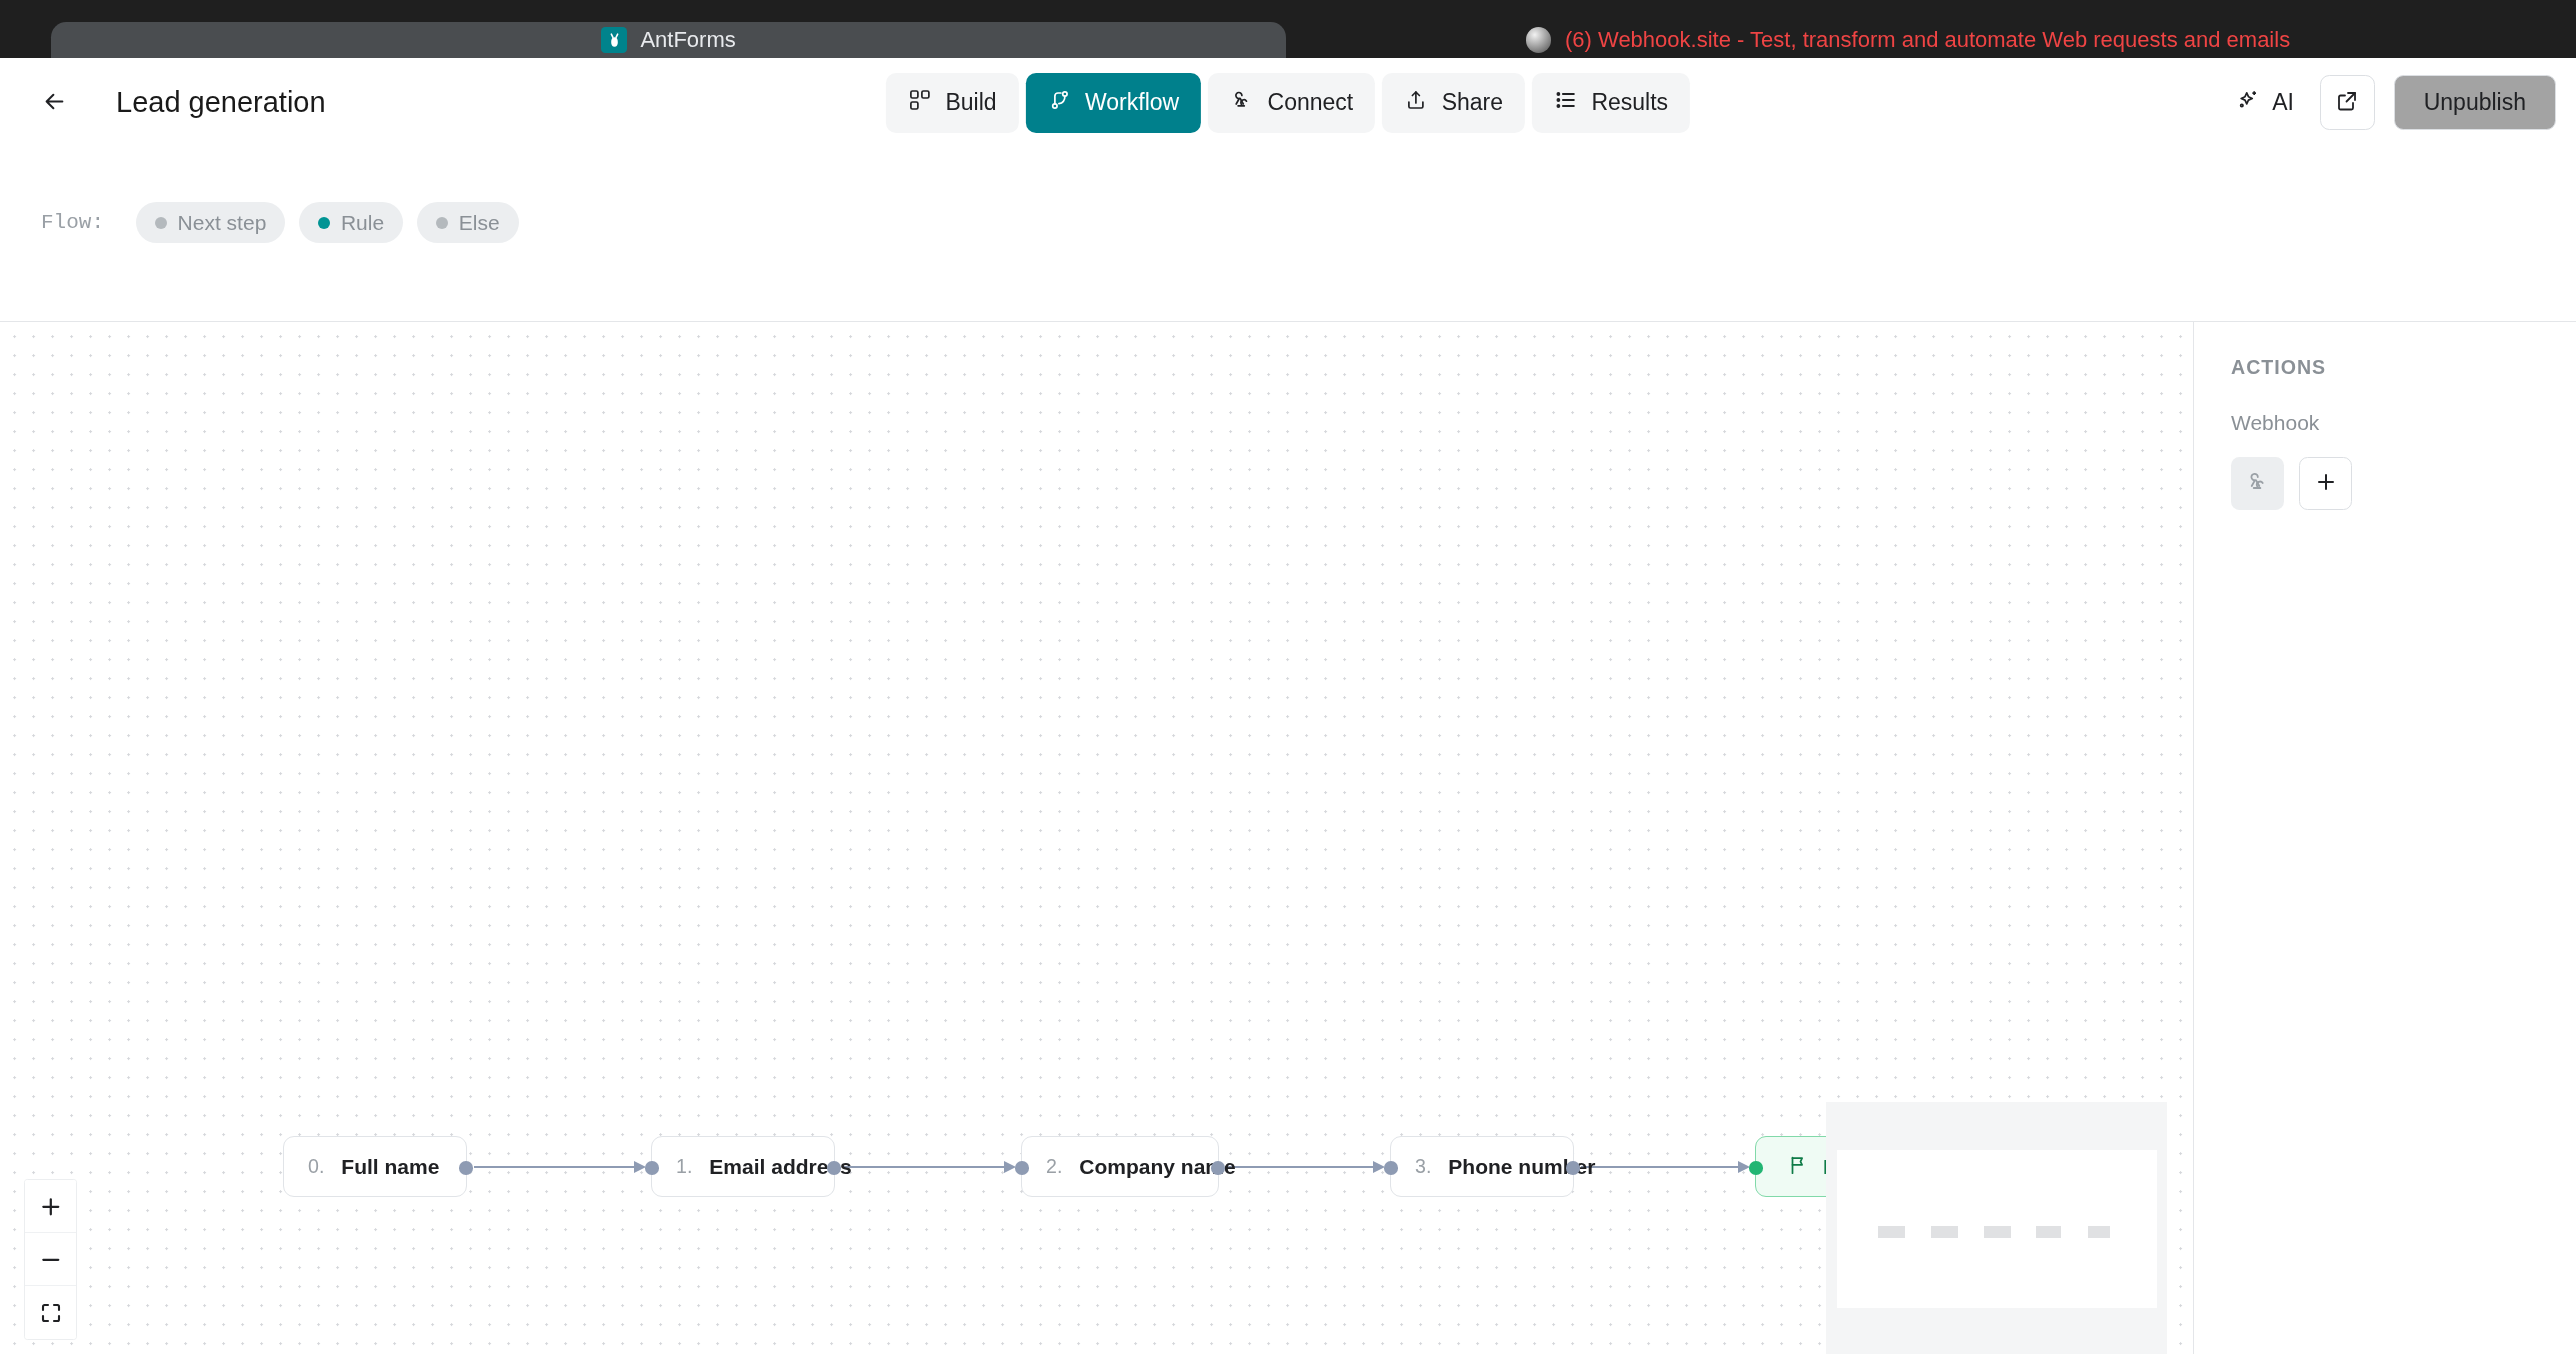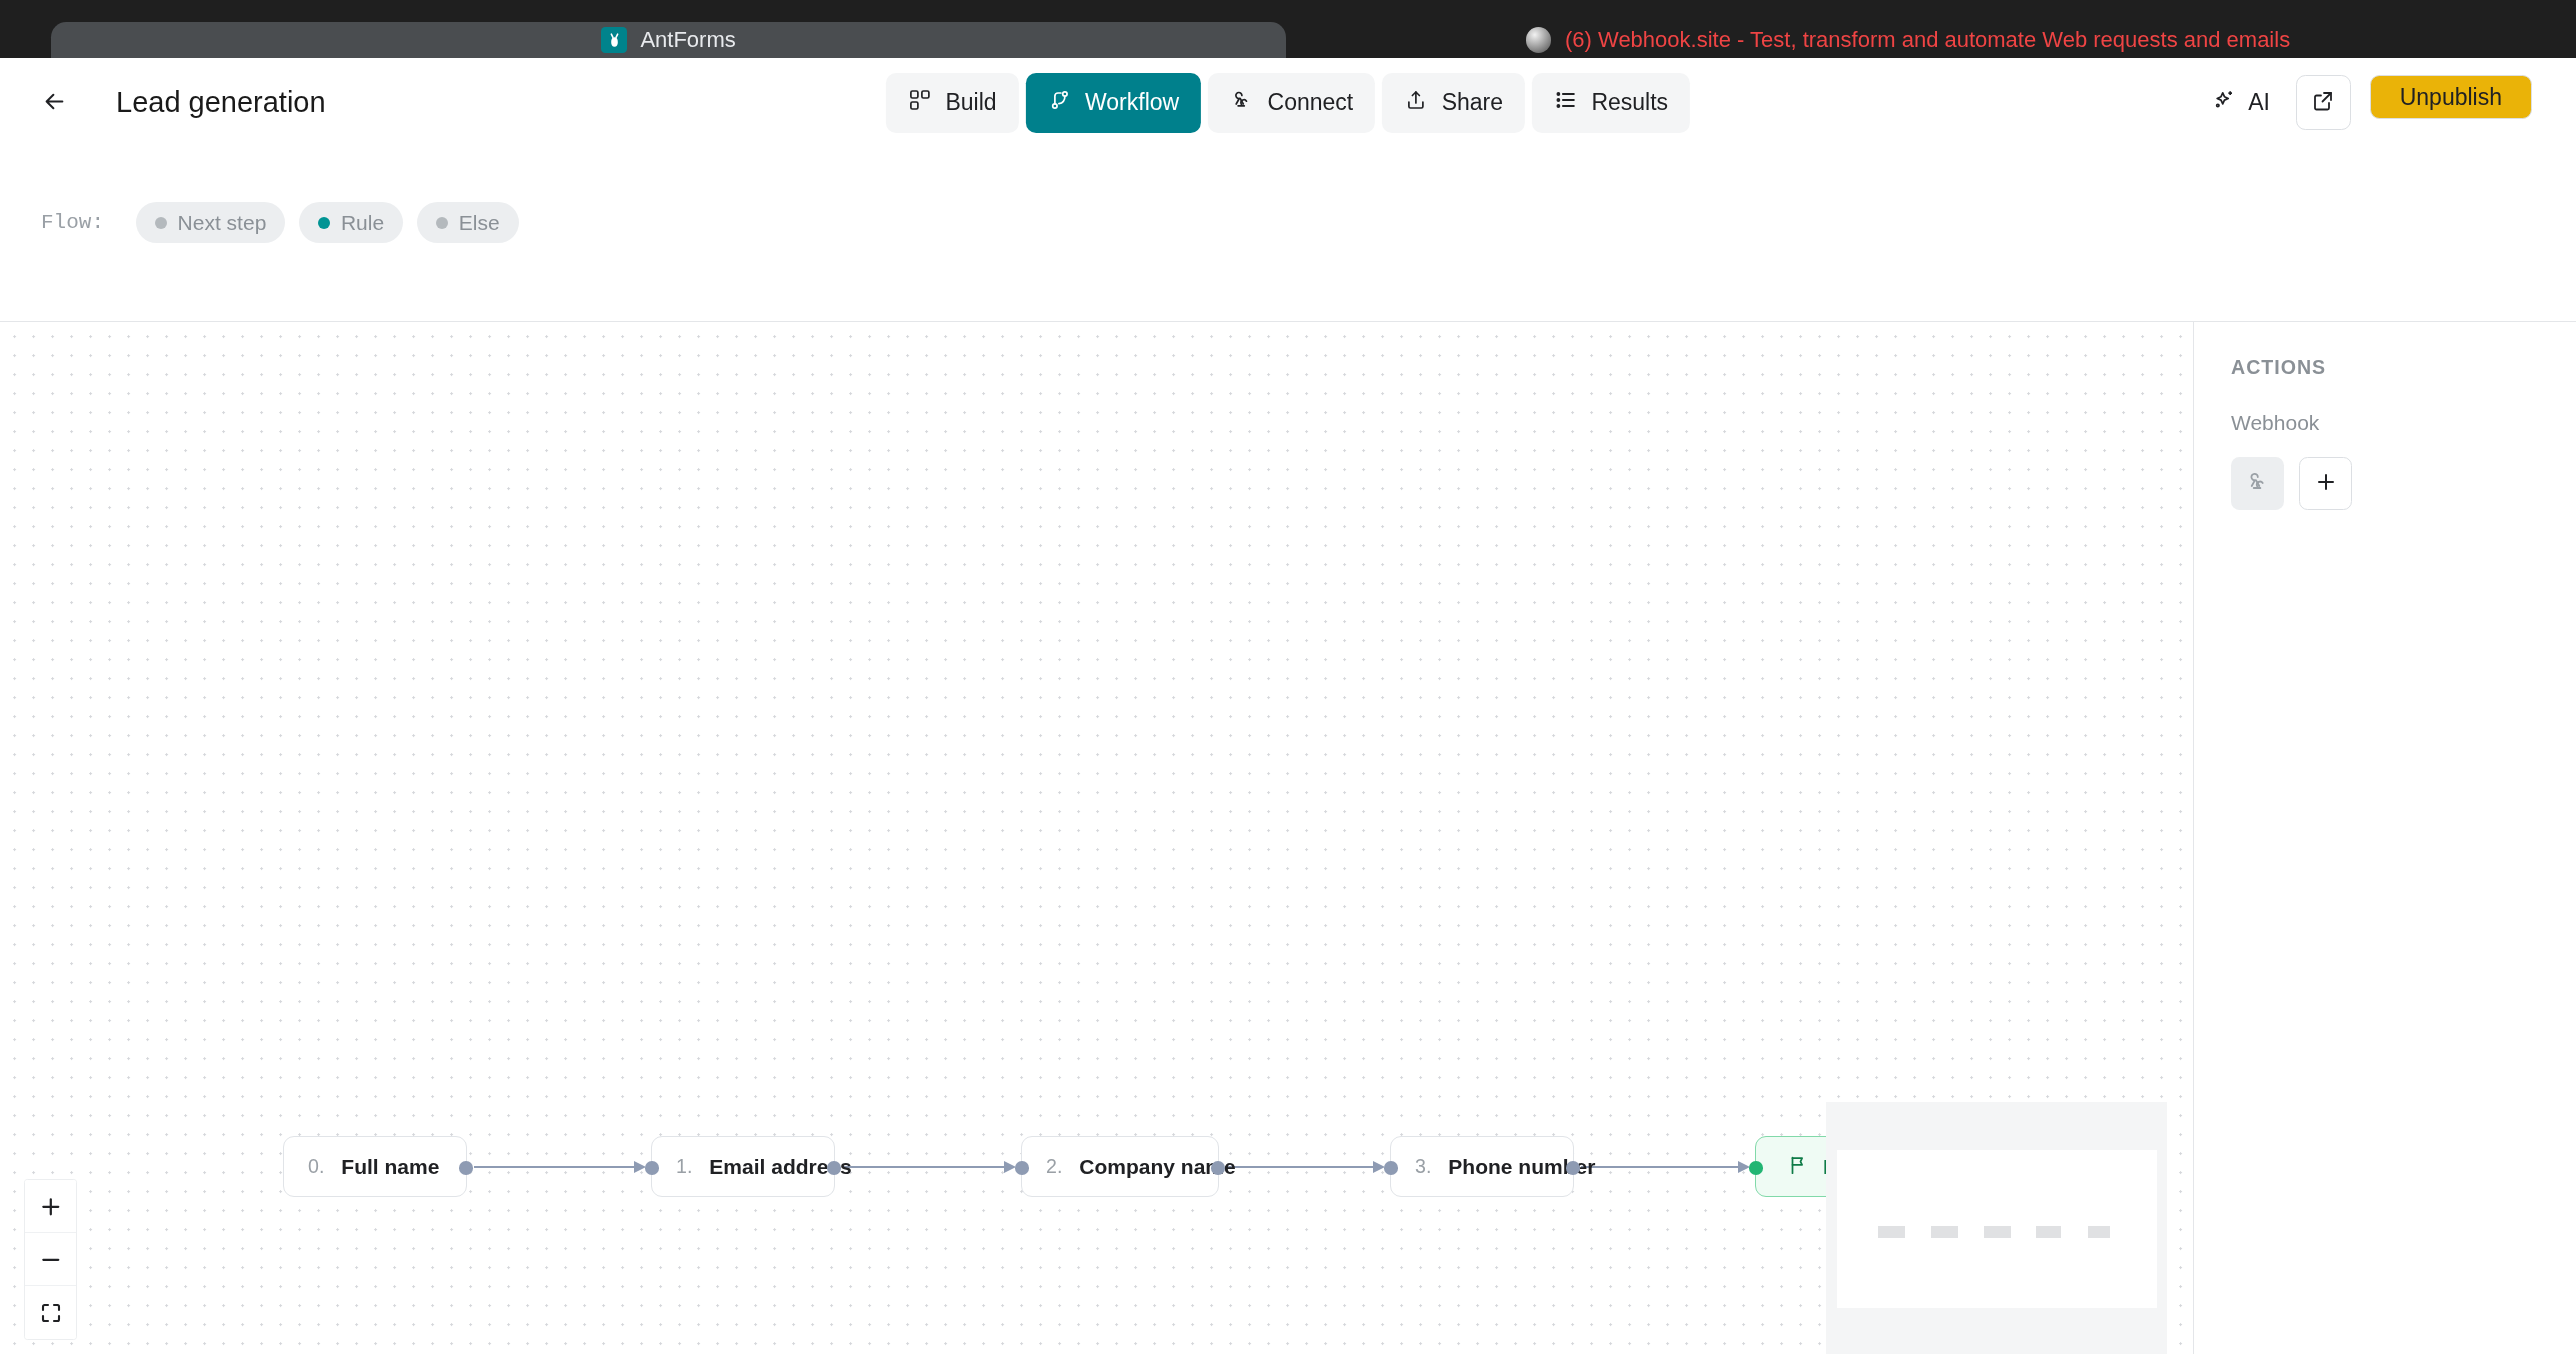--- a/index.html
+++ b/index.html
@@ -93,43 +93,43 @@
     font-size: 23px;
     color: #202124;
     white-space: nowrap;
   }
   .htab.active {
     background: #00808c;
     color: #ffffff;
   }
   .header-right {
     position: absolute;
-    right: 44px;
-    display: flex;
-    align-items: flex-start;
+    right: 20px;
+    display: flex;
+    align-items: flex-end;
     gap: 19px;
   }
   .ai-btn {
     display: flex; align-items: center; gap: 12px;
     font-size: 23px; color: #202124;
     padding: 0 6.8px; height: 55px;
   }
   .icon-btn {
     width: 55px; height: 55px;
     border: 1.3px solid #dcdfe3;
     border-radius: 9.4px;
     display: flex; align-items: center; justify-content: center;
     background: #fff;
   }
   .unpublish-btn {
-    height: 44px;
+    height: 55px;
     padding: 0 29px;
     border: 1.3px solid #dcdfe3;
     border-radius: 9.4px;
-    background: #eab308;
+    background: #a3a3a3;
     font-size: 23px;
     color: #202124;
     display: flex; align-items: center;
     white-space: nowrap;
   }
 
   
   .sub-header {
     background: #ffffff;
     padding: 24px 41px 0 41px;

